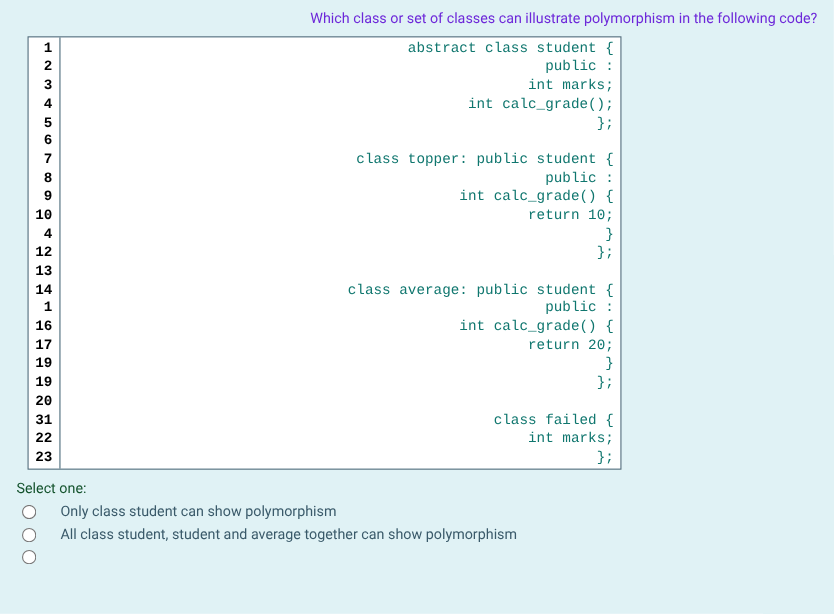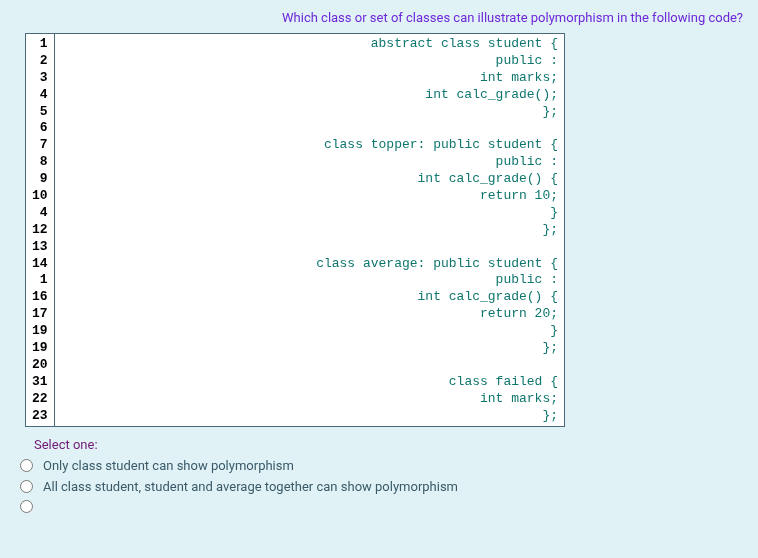--- a/index.html
+++ b/index.html
@@ -48,32 +48,31 @@
       white-space: pre;
       flex: 1;
       text-align: right;
     }
     .code-content div {
       min-height: 1.3em;
     }
     .select-prompt {
       margin-top: 10px;
       margin-bottom: 6px;
-      color: #701a75;
-      margin-left: 19px;
+      color: #14532d;
     }
     .options {
       display: flex;
       flex-direction: column;
       gap: 6px;
     }
     .option {
       display: flex;
       align-items: center;
-      gap: 10px;
+      gap: 22px;
       padding-left: 5px;
     }
     .option input[type="radio"] {
       width: 13px;
       height: 13px;
       cursor: pointer;
     }
     .option label {
       color: #3a5a6a;
       cursor: pointer;

